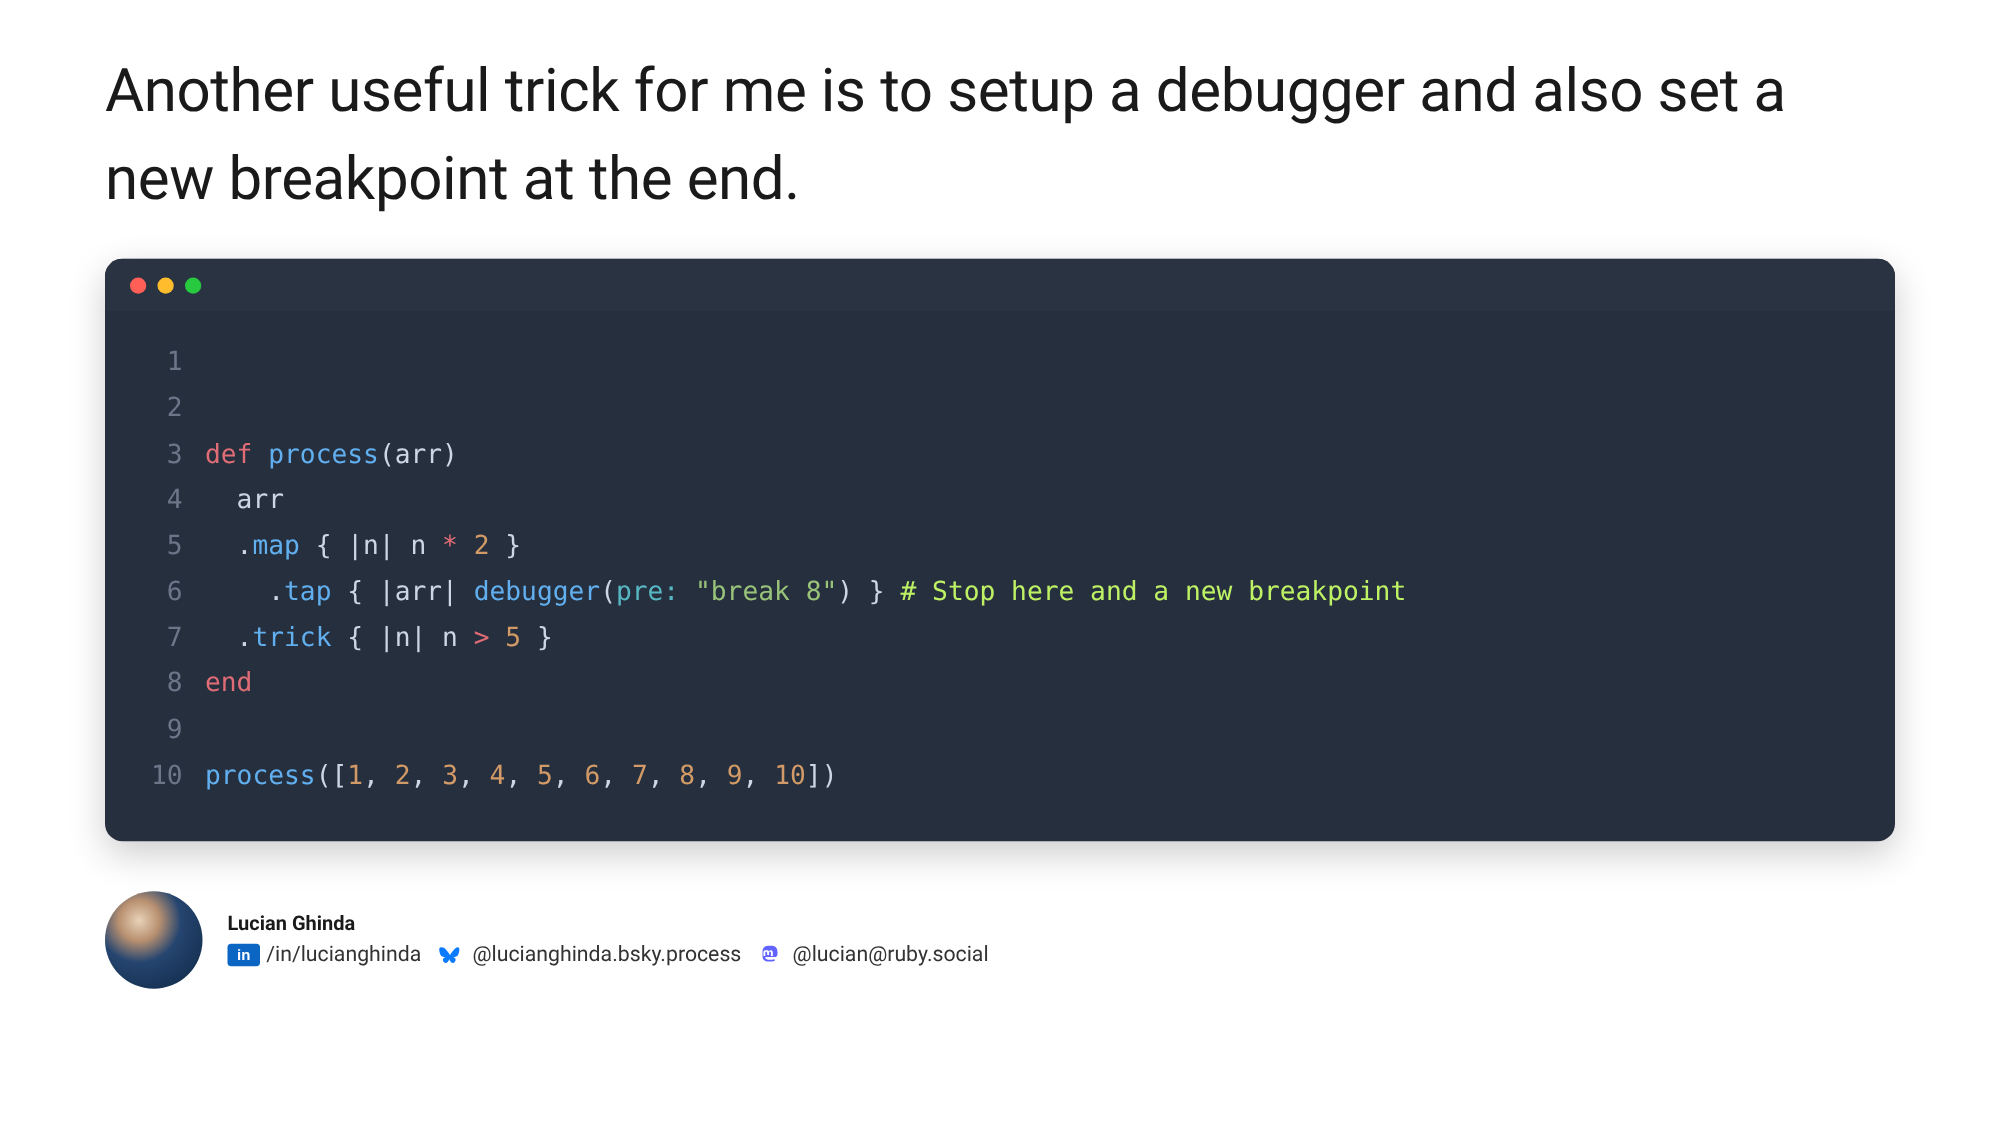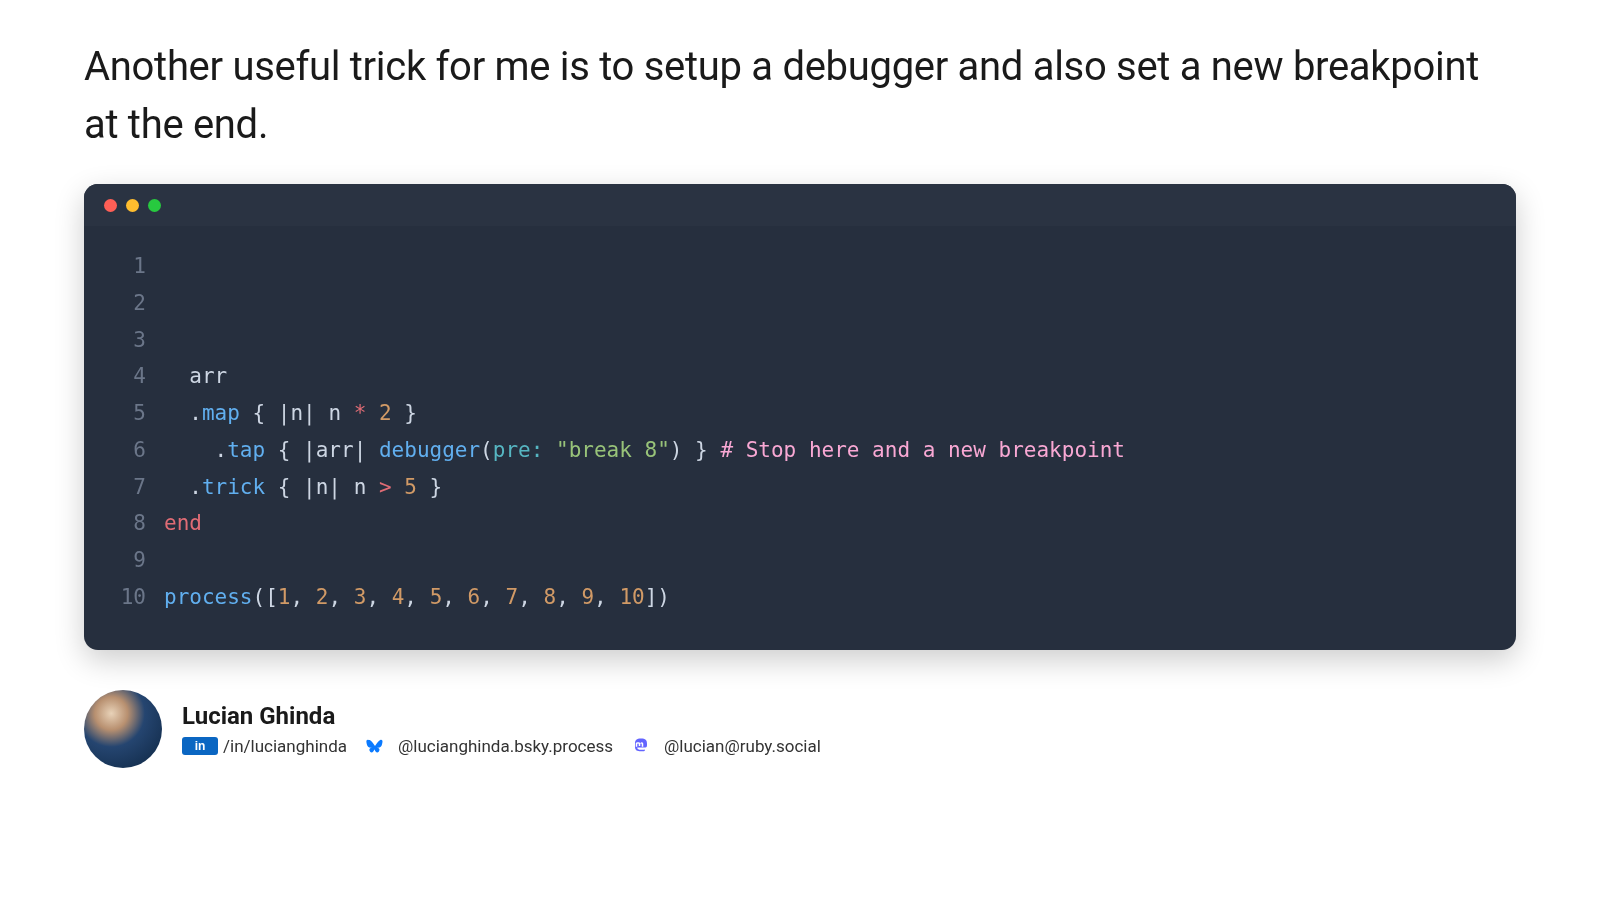--- a/index.html
+++ b/index.html
@@ -1,62 +1,62 @@
 <!DOCTYPE html>
 <html><head>
 <meta charset="utf-8">
 <style>
   * { margin: 0; padding: 0; box-sizing: border-box; }
   html, body { width: 1600px; height: 900px; background: #fff; font-family: -apple-system, BlinkMacSystemFont, "Segoe UI", Roboto, sans-serif; }
   .slide { width: 100%; height: 100%; padding: 38px 84px 30px 84px; display: flex; flex-direction: column; }
-  .heading { font-size: 40px; line-height: 1.45; color: #1a1a1a; font-weight: 400; letter-spacing: -0.3px; margin-bottom: 30px; font-family: -apple-system, "Segoe UI", Roboto, sans-serif; }
+  .heading { font-size: 48px; line-height: 1.45; color: #1a1a1a; font-weight: 400; letter-spacing: -0.3px; margin-bottom: 30px; font-family: -apple-system, "Segoe UI", Roboto, sans-serif; }
   .code-window { background: #262f3e; border-radius: 14px; box-shadow: 0 10px 30px rgba(0,0,0,0.2); overflow: hidden; }
   .window-bar { height: 42px; background: #2a3342; display: flex; align-items: center; padding-left: 20px; gap: 9px; }
   .dot { width: 13px; height: 13px; border-radius: 50%; }
   .dot.r { background: #ff5f56; }
   .dot.y { background: #ffbd2e; }
   .dot.g { background: #27c93f; }
   .code-area { padding: 22px 24px 34px 24px; font-family: "SF Mono", ui-monospace, Menlo, Consolas, monospace; font-size: 21px; line-height: 1.75; color: #cdd6e3; }
   .code-line { display: flex; white-space: pre; }
   .ln { display: inline-block; width: 38px; text-align: right; color: #6b7689; margin-right: 18px; user-select: none; font-weight: 400; }
   .tok-kw { color: #e06c75; }
   .tok-fn { color: #61afef; }
   .tok-str { color: #98c379; }
   .tok-num { color: #d19a66; }
   .tok-op { color: #e06c75; }
   .tok-param { color: #56b6c2; text-align: right; }
-  .tok-comment { color: #f9a8d4; margin-top: 48px; }
+  .tok-comment { color: #bef264; margin-top: 48px; }
   .tok-plain { color: #cdd6e3; }
   .footer { margin-top: 40px; display: flex; align-items: center; gap: 20px; }
   .avatar { width: 78px; height: 78px; border-radius: 50%; background: radial-gradient(circle at 35% 30%, #e8d2b8 0%, #b89070 22%, #254570 45%, #0d2540 100%); flex-shrink: 0; }
   .author-block { display: flex; flex-direction: column; gap: 6px; }
-  .author-name { font-size: 24px; font-weight: 700; color: #1a1a1a; }
+  .author-name { font-size: 16px; font-weight: 700; color: #1a1a1a; }
   .socials { display: flex; align-items: center; gap: 10px; font-size: 17px; color: #333; }
   .social { display: inline-flex; align-items: center; gap: 5px; }
-  .icon { display: inline-flex; align-items: center; justify-content: center; width: 36px; height: 18px; }
+  .icon { display: inline-flex; align-items: center; justify-content: center; width: 26px; height: 18px; }
   .icon-linkedin { background: #0a66c2; color: #fff; border-radius: 3px; font-size: 12px; font-weight: 700; font-family: Arial, sans-serif; }
   .icon-bsky svg, .icon-mastodon svg { width: 18px; height: 18px; }
 </style>
 </head>
 <body>
 
 <div class="slide">
 
   <h1 class="heading">Another useful trick for me is to setup a debugger and also set a new breakpoint at the end.</h1>
 
   <div class="code-window">
     <div class="window-bar">
       <span class="dot r"></span>
       <span class="dot y"></span>
       <span class="dot g"></span>
     </div>
     <div class="code-area" id="code-area">
         <div class="code-line"><span class="ln">1</span></div>
         <div class="code-line"><span class="ln">2</span><span></span></div>
-        <div class="code-line"><span class="ln">3</span></div>
+        <div class="code-line"><span class="ln">3</span><span><span class="tok-kw">def</span><span class="tok-plain"> </span><span class="tok-fn">process</span><span class="tok-plain">(arr)</span></span></div>
         <div class="code-line"><span class="ln">4</span><span><span class="tok-plain">  arr</span></span></div>
         <div class="code-line"><span class="ln">5</span><span><span class="tok-plain">  .</span><span class="tok-fn">map</span><span class="tok-plain"> { |n| n </span><span class="tok-op">*</span><span class="tok-plain"> </span><span class="tok-num">2</span><span class="tok-plain"> }</span></span></div>
         <div class="code-line"><span class="ln">6</span><span><span class="tok-plain">    .</span><span class="tok-fn">tap</span><span class="tok-plain"> { |arr| </span><span class="tok-fn">debugger</span><span class="tok-plain">(</span><span class="tok-param">pre:</span><span class="tok-plain"> </span><span class="tok-str">"break 8"</span><span class="tok-plain">) } </span><span class="tok-comment"># Stop here and a new breakpoint</span></span></div>
         <div class="code-line"><span class="ln">7</span><span><span class="tok-plain">  .</span><span class="tok-fn">trick</span><span class="tok-plain"> { |n| n </span><span class="tok-op">&gt;</span><span class="tok-plain"> </span><span class="tok-num">5</span><span class="tok-plain"> }</span></span></div>
         <div class="code-line"><span class="ln">8</span><span><span class="tok-kw">end</span></span></div>
         <div class="code-line"><span class="ln">9</span><span></span></div>
         <div class="code-line"><span class="ln">10</span><span><span class="tok-fn">process</span><span class="tok-plain">([</span><span class="tok-num">1</span><span class="tok-plain">, </span><span class="tok-num">2</span><span class="tok-plain">, </span><span class="tok-num">3</span><span class="tok-plain">, </span><span class="tok-num">4</span><span class="tok-plain">, </span><span class="tok-num">5</span><span class="tok-plain">, </span><span class="tok-num">6</span><span class="tok-plain">, </span><span class="tok-num">7</span><span class="tok-plain">, </span><span class="tok-num">8</span><span class="tok-plain">, </span><span class="tok-num">9</span><span class="tok-plain">, </span><span class="tok-num">10</span><span class="tok-plain">])</span></span></div>
       </div>
   </div>
 

